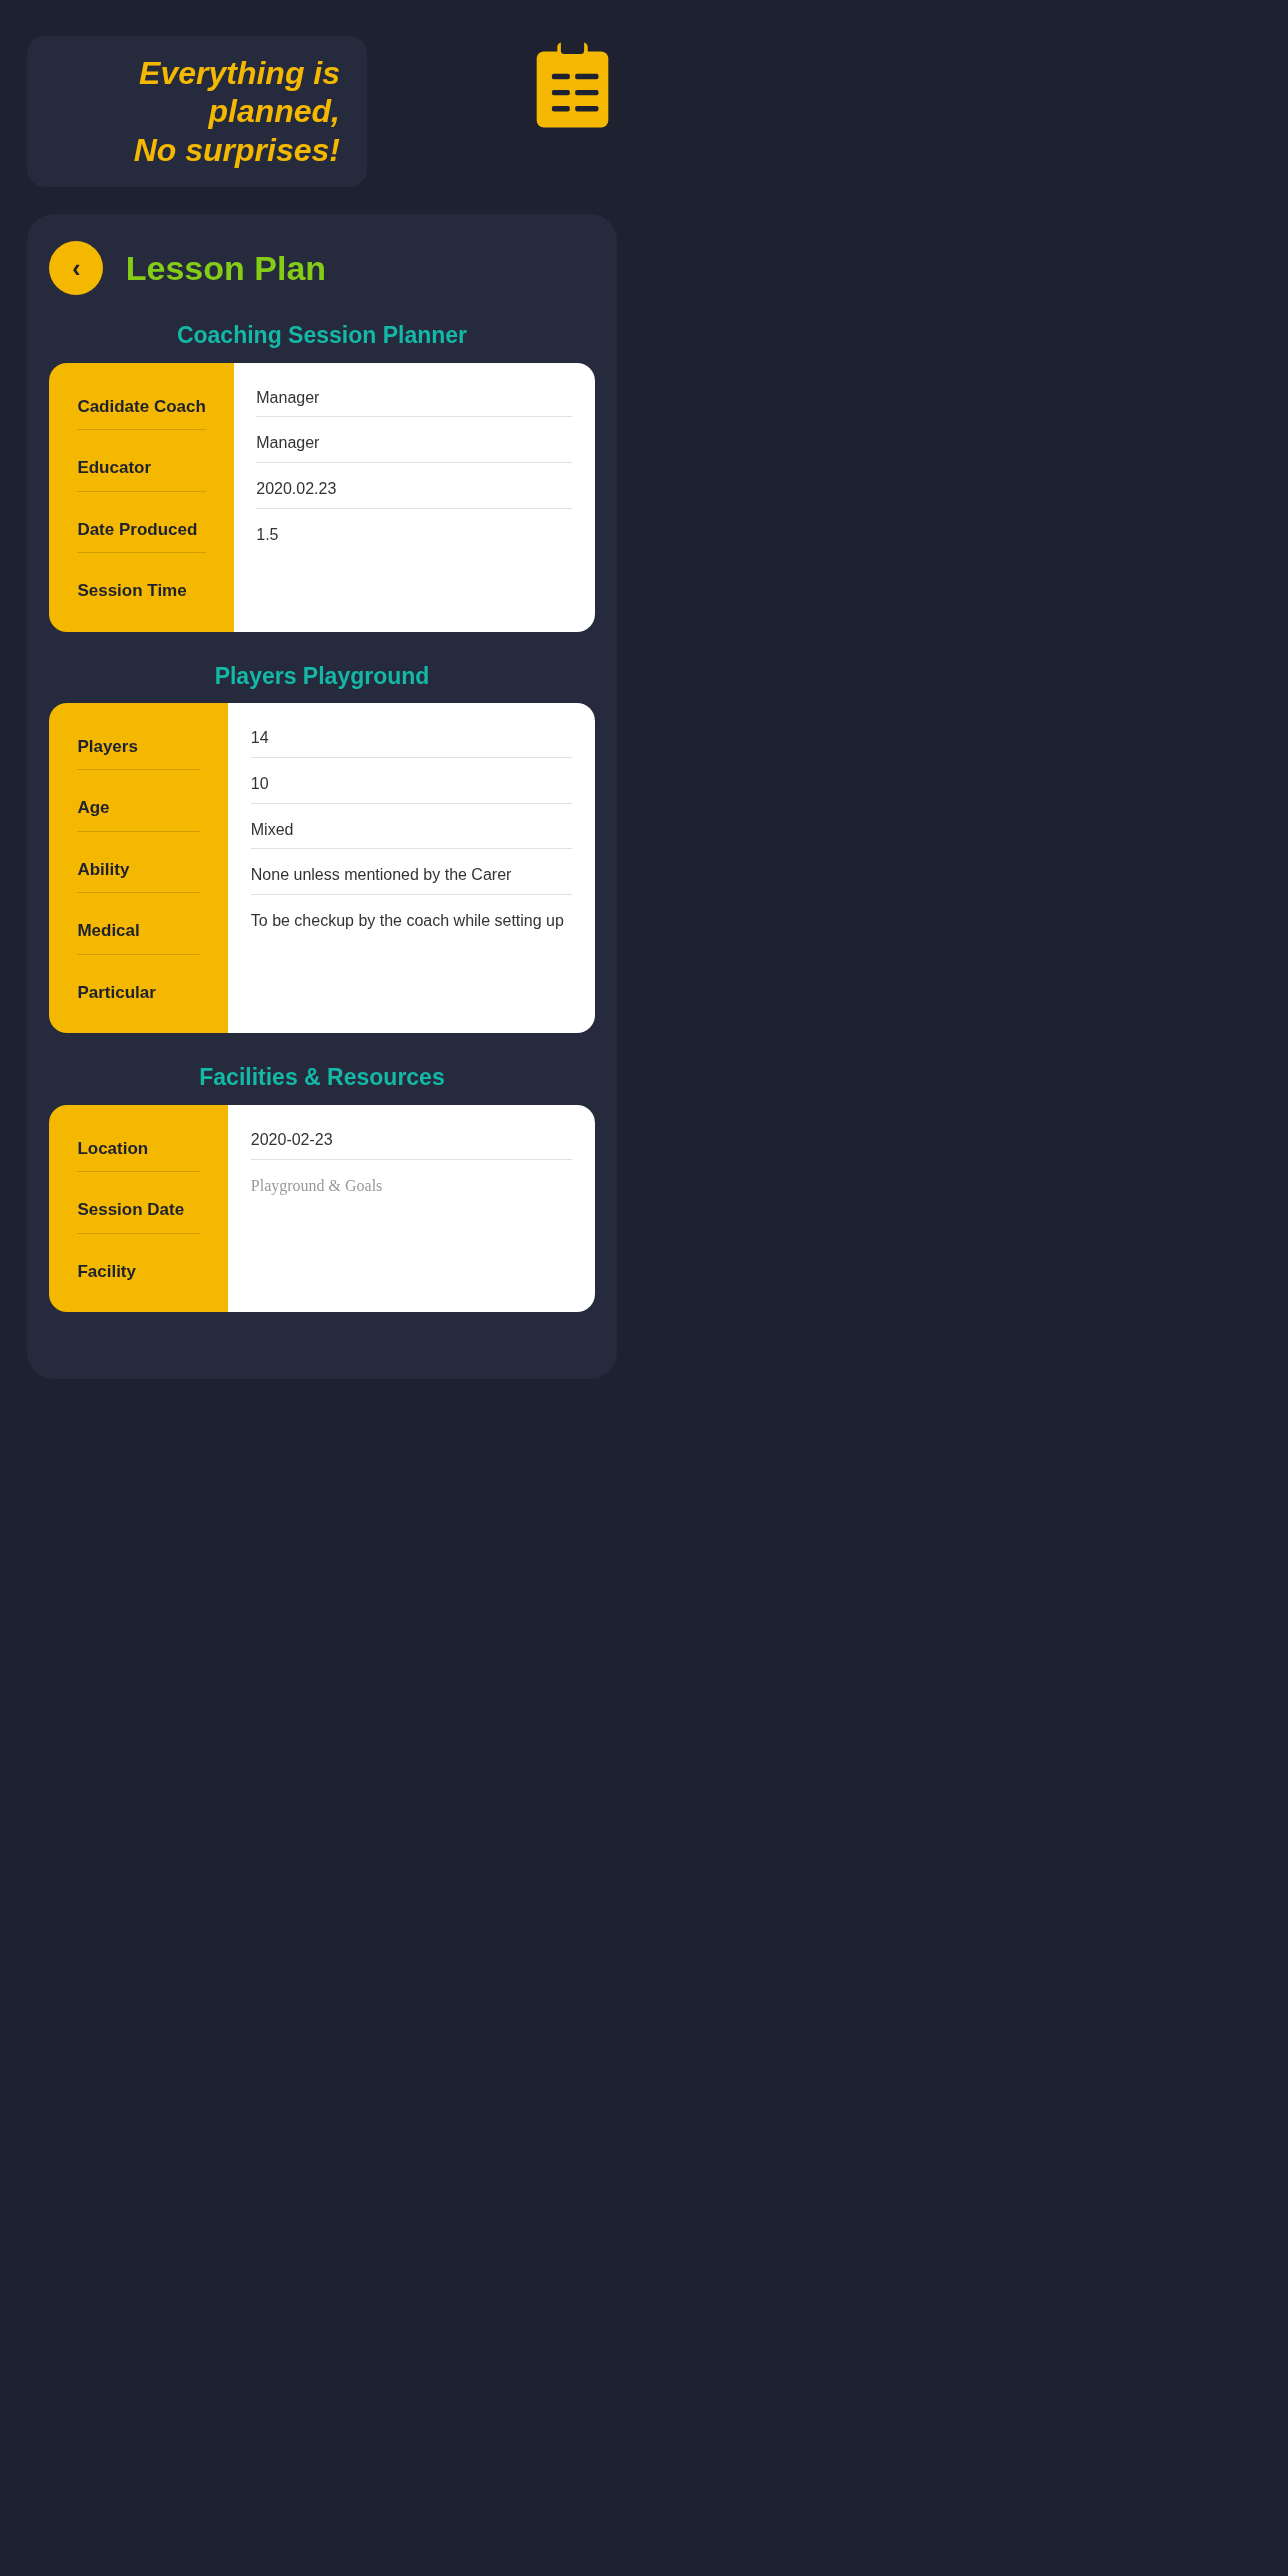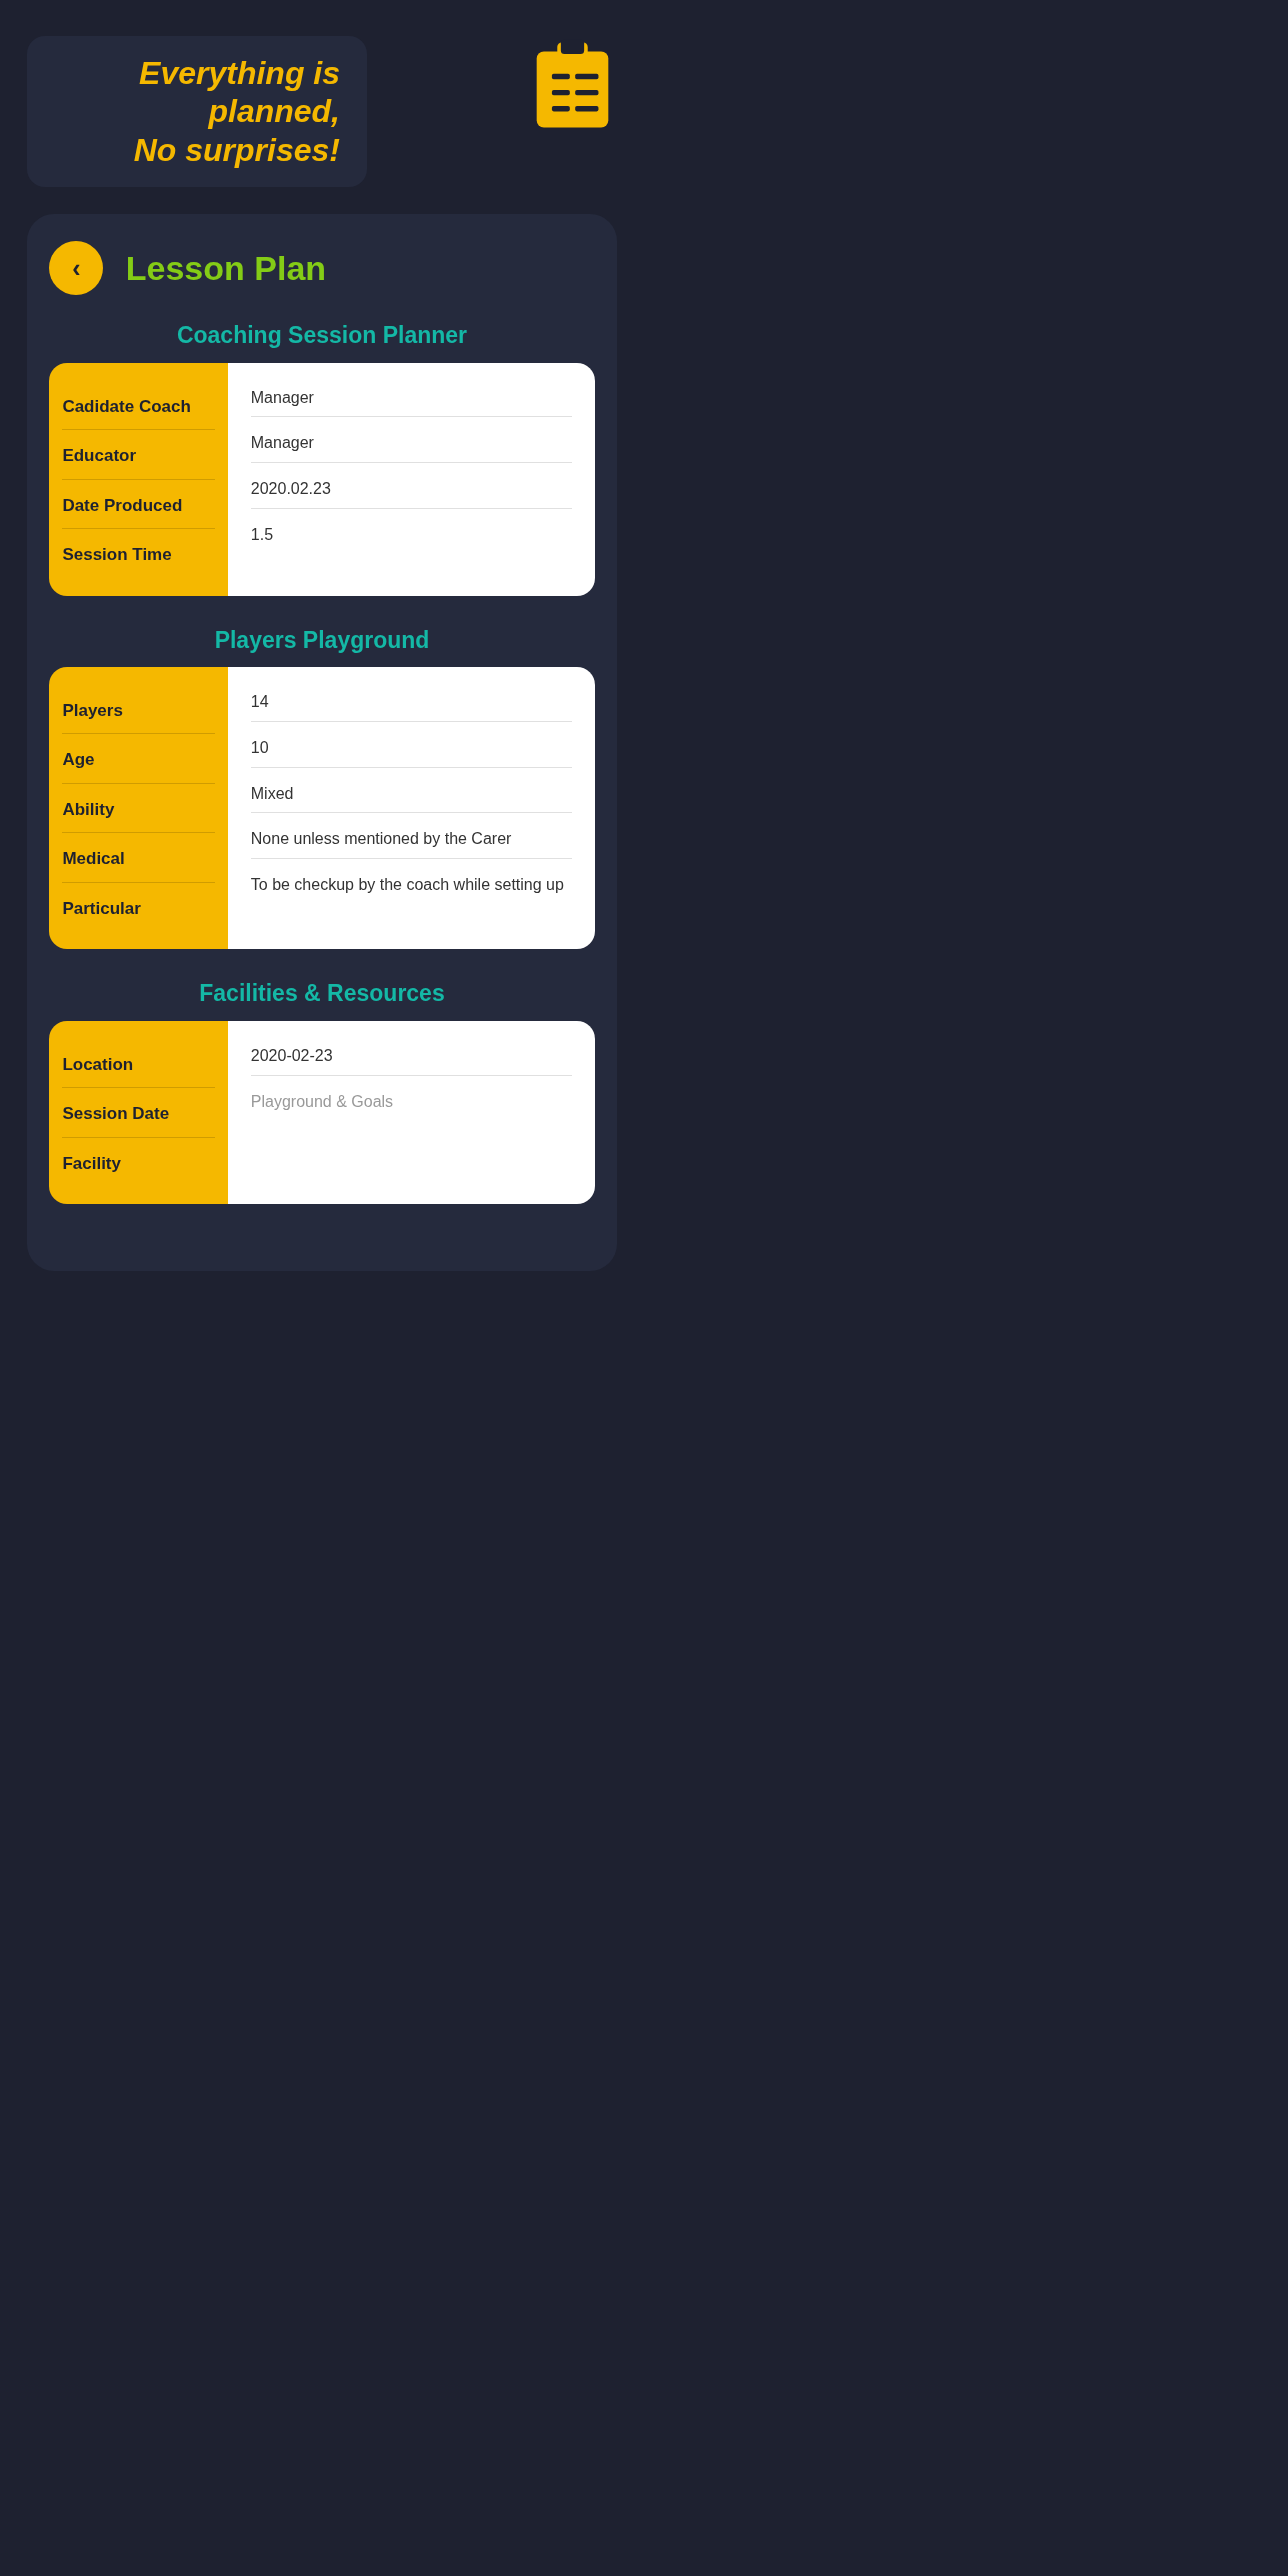--- a/index.html
+++ b/index.html
@@ -99,25 +99,25 @@
 
     .info-card {
       display: flex;
       border-radius: 18px;
       overflow: hidden;
       margin-bottom: 31px;
     }
 
     .info-card-labels {
       background-color: #f5b800;
-      padding: 18px 13px;
+      padding: 18px 28px;
       min-width: 179px;
       display: flex;
       flex-direction: column;
-      gap: 0;
+      gap: 12px;
     }
 
     .info-card-values {
       background-color: #ffffff;
       padding: 9px 22.4px;
       flex: 1;
       display: flex;
       flex-direction: column;
       gap: 0;
     }
@@ -224,18 +224,18 @@
 
   <div class="section-title section-spacing">Facilities &amp; Resources</div>
   <div class="info-card">
     <div class="info-card-labels">
       <div class="label-item">Location</div>
       <div class="label-item">Session Date</div>
       <div class="label-item">Facility</div>
     </div>
     <div class="info-card-values">
       <div class="value-item">2020-02-23</div>
-      <div class="value-item" style="color: #999999;">Playground &amp; Goals</div>
+      <div class="value-item" style="color: #999999; font-family: Liberation Serif, serif;">Playground &amp; Goals</div>
     </div>
   </div>
 
 </div>
 
 
 </body></html>

